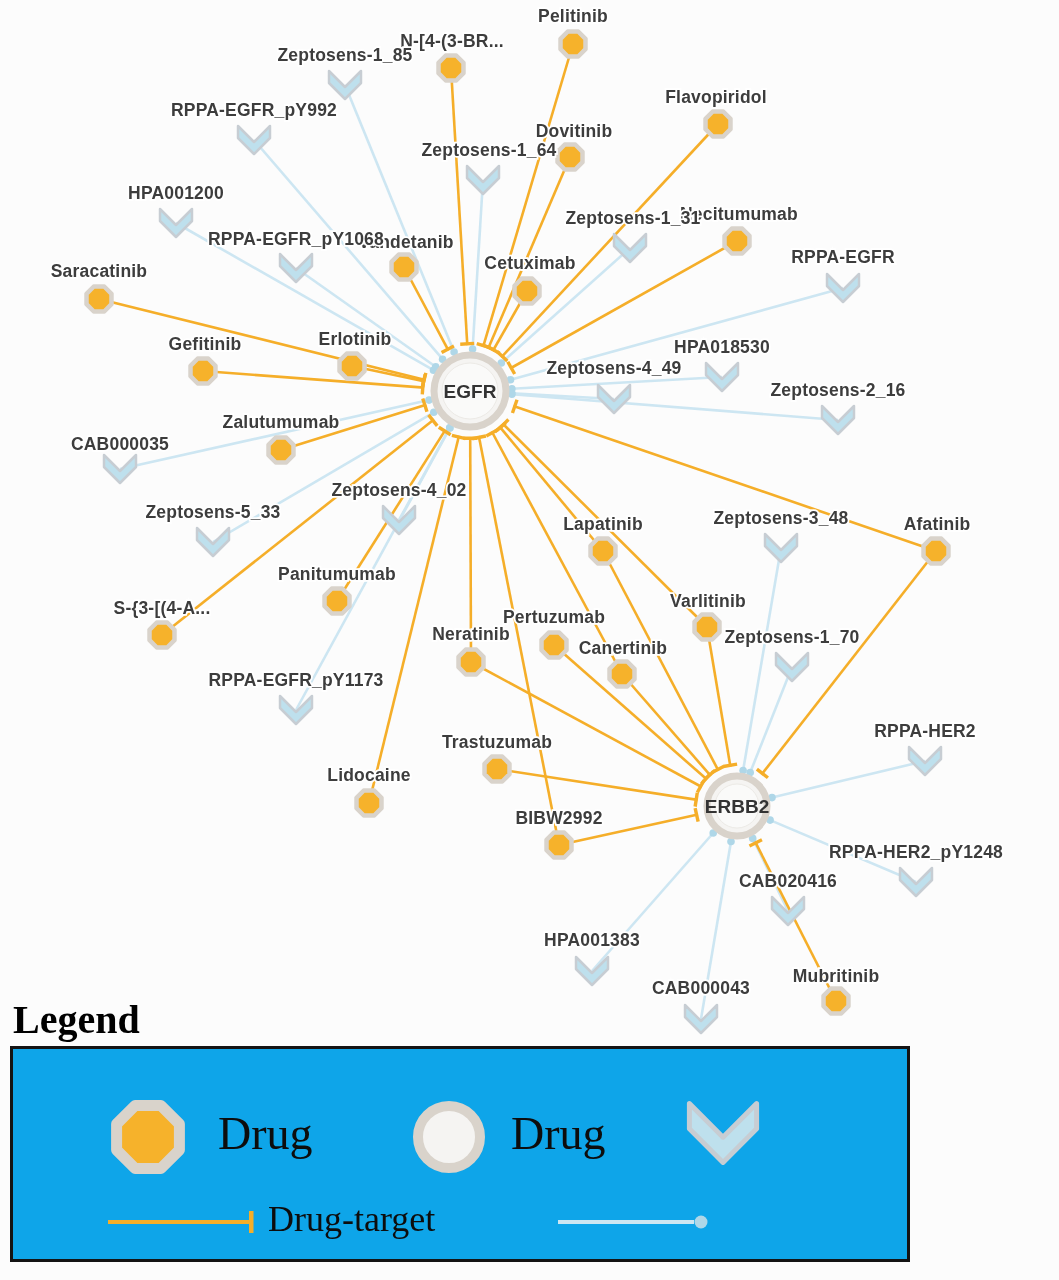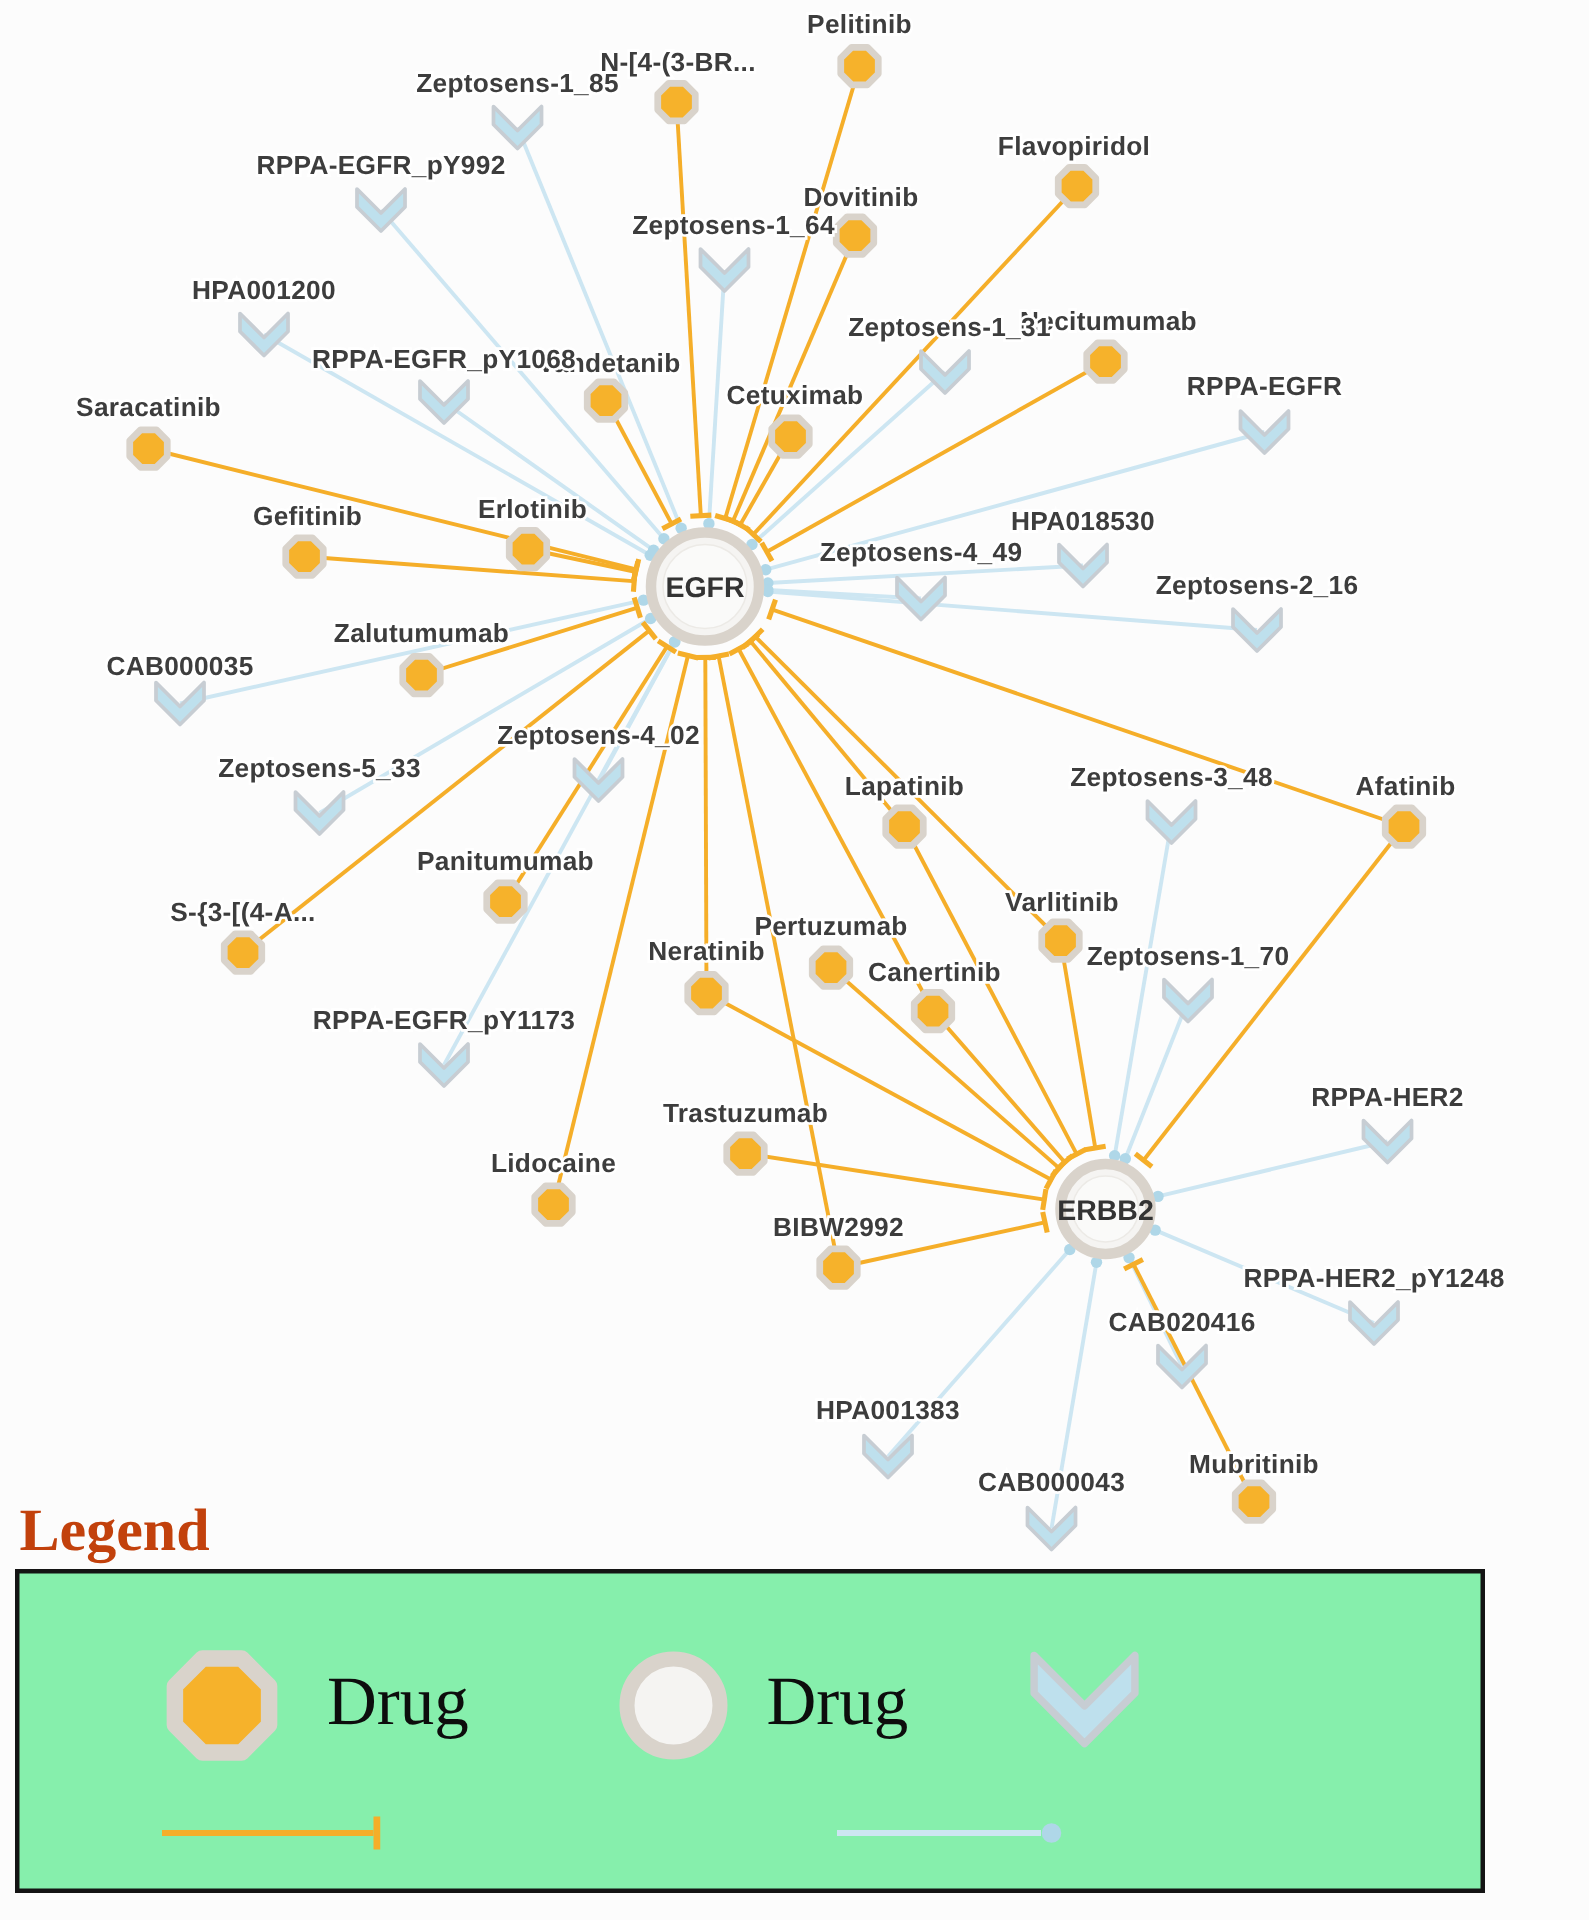--- a/index.html
+++ b/index.html
@@ -19,25 +19,25 @@
     stroke: #FFFFFF; stroke-width: 3.5px; paint-order: stroke;
     text-anchor: middle; letter-spacing: 0.2px;
   }
   .gene-label {
     font-family: "Liberation Sans", sans-serif;
     font-size: 19px; font-weight: bold; fill: #333333; text-anchor: middle;
   }
   .legend-title {
     position: absolute; left: 13px; top: 996px;
     font-family: "Liberation Serif", serif; font-weight: bold;
-    font-size: 40px; color: #c2410c;
+    font-size: 40px; color: #000000;
   }
   .legend-box {
-    position: absolute; left: 10px; top: 1046px; width: 980px; height: 216px;
-    border: 3px solid var(--legend-border, #141414); background: #86efac;
+    position: absolute; left: 10px; top: 1046px; width: 900px; height: 216px;
+    border: 3px solid var(--legend-border, #141414); background: #0ea5e9;
   }
   .lg-icon  { position: absolute; }
   .lg-label { position: absolute; font-family: "Liberation Serif", serif; color: #0D0D0D; white-space: nowrap; }
   .lg-label.big   { font-size: 46px; }
   .lg-label.small { font-size: 36px; }
 </style>
 </head>
 <body style="background: rgb(252, 252, 252);">
 
 <svg id="network" width="1059" height="1280" viewBox="0 0 1059 1280">
@@ -215,18 +215,19 @@
   <div class="lg-label big" style="left:498px; top:58px">Drug</div>
 
   <svg class="lg-icon" id="li-antibody" width="120" height="100" style="left:650px; top:38px">
       <path d="M 26.4 16.599999999999998 L 60 50.2 L 93.6 16.599999999999998 L 93.6 41.8 L 60 75.4 L 26.4 41.8 Z" fill="#BEE0ED" stroke="#C7CDD3" stroke-width="5" stroke-linejoin="round"></path>
     </svg>
 
   <svg class="lg-icon" id="li-drugedge" width="175" height="36" style="left:90px; top:155px">
       <line x1="5" y1="18" x2="146" y2="18" stroke="#F5AE29" stroke-width="4"></line>
       <rect x="146" y="7" width="4.5" height="22" fill="#F5AE29"></rect>
     </svg>
+  <div class="lg-label small" style="left:255px; top:149px">Drug-target</div>
 
   <svg class="lg-icon" id="li-abedge" width="175" height="36" style="left:540px; top:155px">
       <line x1="5" y1="18" x2="141" y2="18" stroke="#CDE6F2" stroke-width="4"></line>
       <circle cx="148" cy="18" r="6.5" fill="#AFD7E8"></circle>
     </svg>
 </div>
 
 </body></html>

